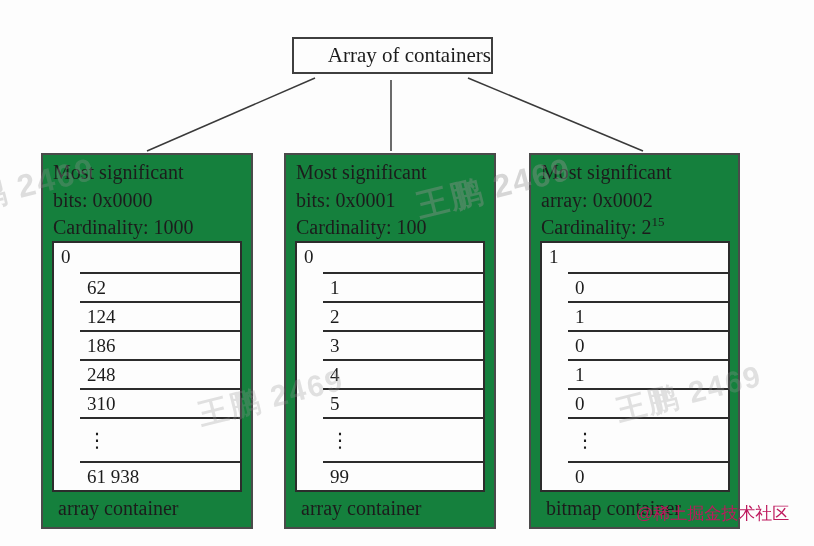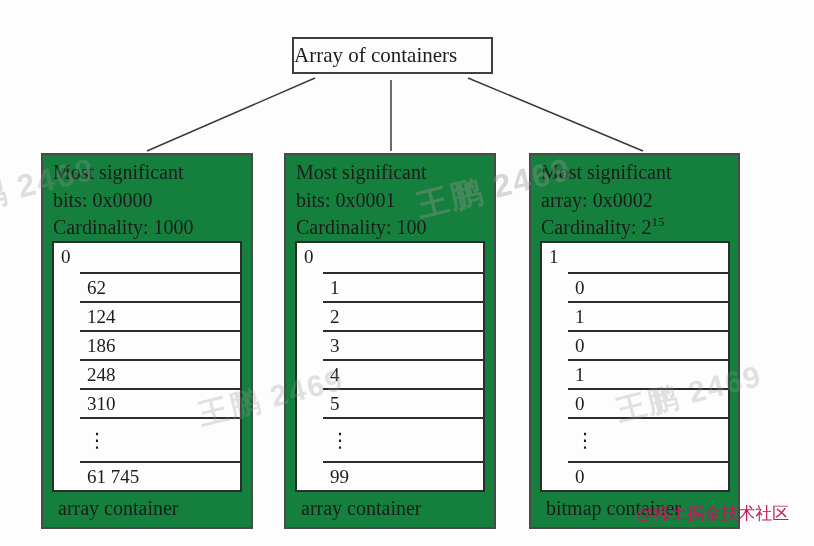--- a/index.html
+++ b/index.html
@@ -8,21 +8,21 @@
     width:814px;height:546px;
     background:#fdfdfd;
     overflow:hidden;
     font-family:"Liberation Serif","DejaVu Serif",serif;
     color:#1c1c1c;
   }
   
   .root-box{
     position:absolute;left:292px;top:37px;width:201px;height:37px;
     border:2px solid #3f3f3f;box-sizing:border-box;
-    display:flex;align-items:center;justify-content:flex-start;
+    display:flex;align-items:center;justify-content:flex-end;
     font-size:21px;background:#fdfdfd;
   }
   
   svg.connectors{position:absolute;left:0;top:0;width:814px;height:546px;}
   
   .container-box{
     position:absolute;top:153px;width:212px;height:376px;
     border:2px solid #4a4a4a;box-sizing:border-box;background:#15803d;
   }
   .c1{left:41px;}
@@ -83,21 +83,21 @@
       <div><span>Cardinality:</span> <span>1000</span><sup></sup></div>
     </div>
     <div class="tbl">
       <div class="row">0</div>
       <div class="row">62</div>
       <div class="row">124</div>
       <div class="row">186</div>
       <div class="row">248</div>
       <div class="row">310</div>
       <div class="row dots">⋮</div>
-      <div class="row">61 745</div>
+      <div class="row">61 938</div>
     </div>
     <div class="footer-label">array container</div>
   </div>
 
   <div class="container-box c2">
     <div class="hdr">
       <div>Most significant</div>
       <div>bits: 0x0001</div>
       <div><span>Cardinality:</span> <span>100</span><sup></sup></div>
     </div>

